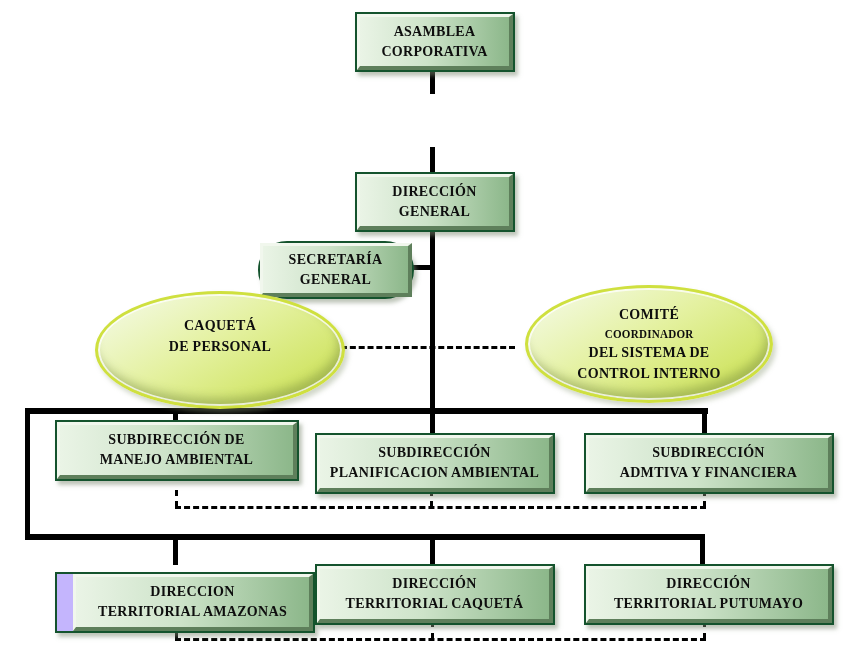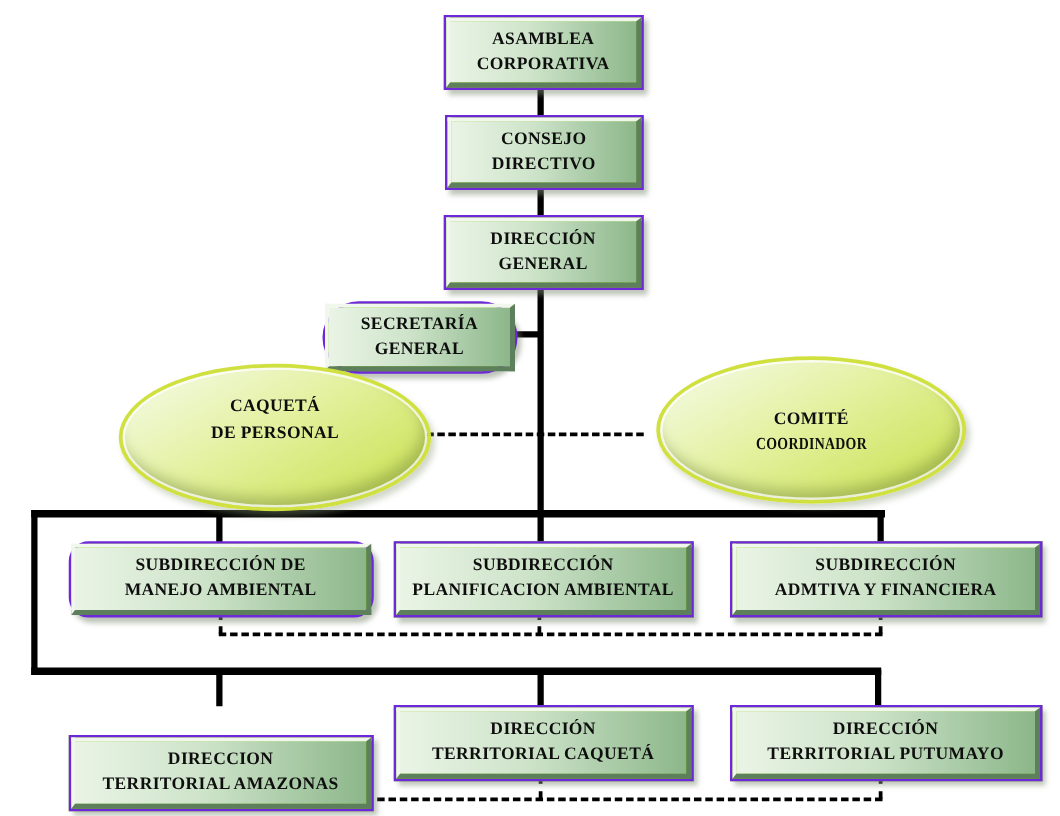--- a/index.html
+++ b/index.html
@@ -3,23 +3,23 @@
 <meta charset="utf-8">
 <style>
   html,body{margin:0;padding:0;background:#ffffff;}
   #canvas{
     position:relative;width:848px;height:653px;background:#ffffff;
     font-family:"Liberation Serif", serif;overflow:hidden;
   }
   
   .node{
     position:absolute;z-index:3;
-    border:2px solid #6d28d9;
+    border:2px solid #14532d;
     box-shadow:3px 4px 4px rgba(125,140,115,0.5);
-    background:#84cc16;
+    background:#c4b5fd;
   }
   .node .inner{
     box-sizing:border-box;width:100%;height:100%;
     border-top:3px solid #f1f7ed;border-left:3px solid #f1f7ed;
     border-right:4px solid #5e7f5b;border-bottom:4px solid #5e7f5b;
     background:linear-gradient(to right,#eaf4e6 0%,#cde3c9 45%,#8cb78a 100%);
     display:flex;align-items:center;justify-content:center;
     text-align:center;font-weight:bold;color:#0e0e0e;
     font-size:14px;line-height:1.42;letter-spacing:0.3px;
     white-space:pre-line;
@@ -77,61 +77,59 @@
   <div class="dash-h" style="left:175px;top:638px;width:531px;"></div>
   <div class="dash-v" style="left:175px;top:621px;height:18px;"></div>
   <div class="dash-v" style="left:431px;top:621px;height:18px;"></div>
   <div class="dash-v" style="left:703px;top:621px;height:18px;"></div>
 
   <div class="node" style="left:355px;top:12px;width:156px;height:56px;">
     <div class="inner">ASAMBLEA
 CORPORATIVA</div>
   </div>
 
-  <div class="node" style="left:356px;top:92px;width:155px;height:56px;">
-    <div class="inner">CONSEJO
-DIRECTIVO</div>
-  </div>
 
   <div class="node" style="left:355px;top:172px;width:156px;height:56px;">
     <div class="inner">DIRECCIÓN
 GENERAL</div>
   </div>
 
   <div class="node" style="left:258px;top:241px;width:152px;height:54px;border-radius:29px;">
     <div class="inner">SECRETARÍA
 GENERAL</div>
   </div>
 
   <div class="ellipse" style="left:95px;top:291px;width:244px;height:112px;">
     <div style="transform:translateY(-14px);">CAQUETÁ
 DE PERSONAL</div>
   </div>
 
   <div class="ellipse" style="left:525px;top:285px;width:242px;height:112px;">
     <div>COMITÉ</div>
     <div class="condensed">COORDINADOR</div>
+    <div>DEL SISTEMA DE
+CONTROL INTERNO</div>
   </div>
 
-  <div class="node" style="left:55px;top:433px;width:240px;height:57px;border-radius:16px;">
+  <div class="node" style="left:55px;top:420px;width:240px;height:57px;">
     <div class="inner">SUBDIRECCIÓN DE
 MANEJO AMBIENTAL</div>
   </div>
 
   <div class="node" style="left:315px;top:433px;width:236px;height:57px;">
     <div class="inner">SUBDIRECCIÓN
 PLANIFICACION AMBIENTAL</div>
   </div>
 
   <div class="node" style="left:584px;top:433px;width:246px;height:57px;">
     <div class="inner">SUBDIRECCIÓN
 ADMTIVA Y FINANCIERA</div>
   </div>
 
-  <div class="node" style="left:55px;top:588px;width:240px;height:57px;">
+  <div class="node" style="left:55px;top:572px;width:240px;height:57px;padding-left:16px;">
     <div class="inner">DIRECCION
 TERRITORIAL AMAZONAS</div>
   </div>
 
   <div class="node" style="left:315px;top:564px;width:236px;height:57px;">
     <div class="inner">DIRECCIÓN
 TERRITORIAL CAQUETÁ</div>
   </div>
 
   <div class="node" style="left:584px;top:564px;width:246px;height:57px;">

